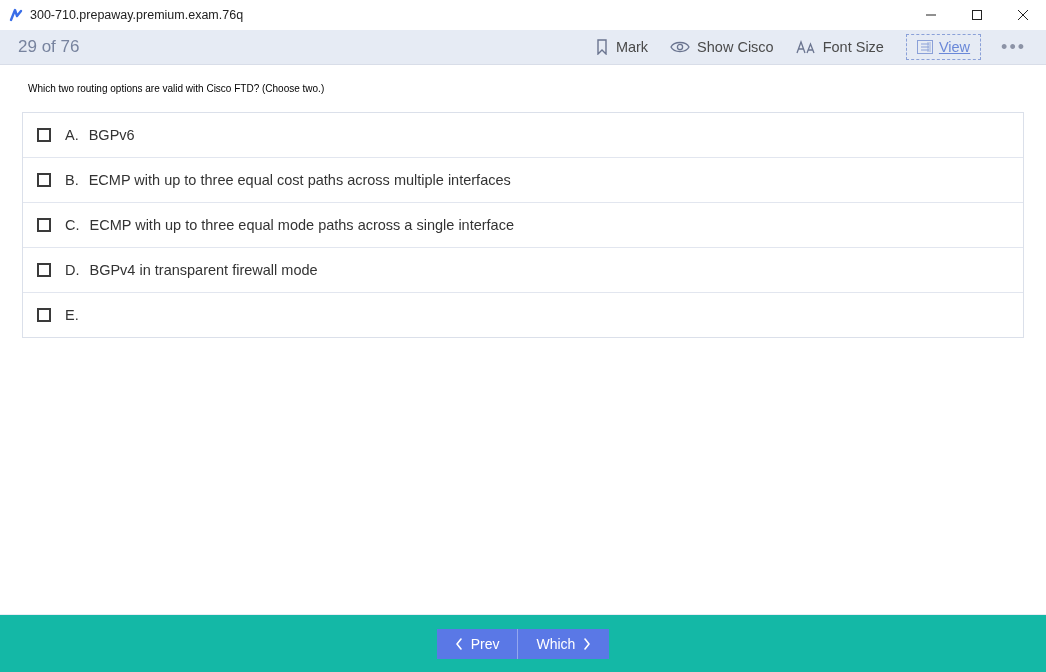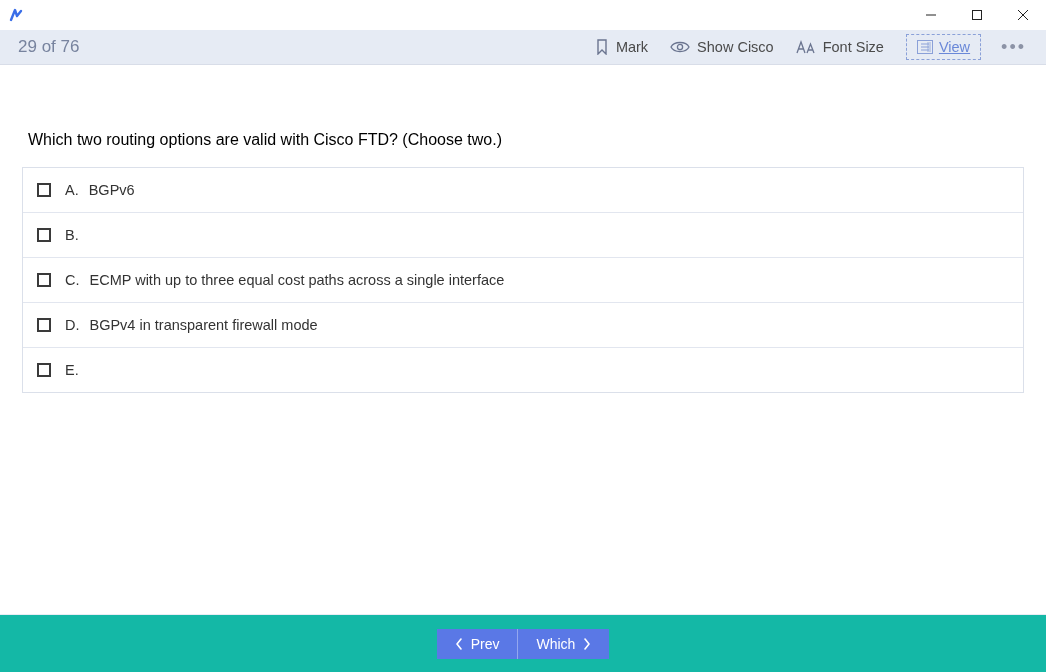--- a/index.html
+++ b/index.html
@@ -76,25 +76,24 @@
     letter-spacing: 2px;
     cursor: pointer;
     padding: 0 6px;
   }
   .content {
     padding: 18px 22px 0 22px;
     height: calc(672px - 30px - 44px - 58px);
     overflow: auto;
   }
   .question-text {
-    font-size: 16px;
+    font-size: 10px;
     color: #000;
     margin-bottom: 18px;
     padding-left: 6px;
-    margin-top: 48px;
   }
   .options {
     border: 1px solid #dbe0ea;
   }
   .option-row {
     display: flex;
     align-items: flex-start;
     padding: 14px 14px;
     border-bottom: 1px solid #e2e6ef;
     font-size: 14.5px;
@@ -141,20 +140,21 @@
 </style>
 </head>
 <body>
 
 <div class="titlebar">
   <span class="app-icon">
     <svg width="14" height="14" viewBox="0 0 14 14">
       <path d="M2 12 L6 2 L8 8 L12 3" stroke="#3a6ee8" stroke-width="2.4" fill="none" stroke-linecap="round" stroke-linejoin="round"></path>
     </svg>
   </span>
+  <span class="title">300-710.prepaway.premium.exam.76q</span>
   <span class="spacer"></span>
   <div class="win-controls">
     <div class="win-btn">
       <svg width="10" height="10">
           <line x1="0" y1="5" x2="10" y2="5" stroke="#222" stroke-width="1"></line>
         </svg>
     </div>
     <div class="win-btn">
       <svg width="10" height="10">
           <rect x="0.5" y="0.5" width="9" height="9" stroke="#222" stroke-width="1" fill="none"></rect>
@@ -218,26 +218,27 @@
 
     <div class="option-row">
       <span class="checkbox"></span>
       <span class="opt-letter">A.</span>
       <span class="opt-text">BGPv6</span>
     </div>
 
     <div class="option-row">
       <span class="checkbox"></span>
       <span class="opt-letter">B.</span>
+      <span class="opt-text">ECMP with up to three equal cost paths across multiple interfaces</span>
     </div>
 
     <div class="option-row">
       <span class="checkbox"></span>
       <span class="opt-letter">C.</span>
-      <span class="opt-text">ECMP with up to three equal cost paths across a single interface</span>
+      <span class="opt-text">ECMP with up to three equal mode paths across a single interface</span>
     </div>
 
     <div class="option-row">
       <span class="checkbox"></span>
       <span class="opt-letter">D.</span>
       <span class="opt-text">BGPv4 in transparent firewall mode</span>
     </div>
 
     <div class="option-row">
       <span class="checkbox"></span>

